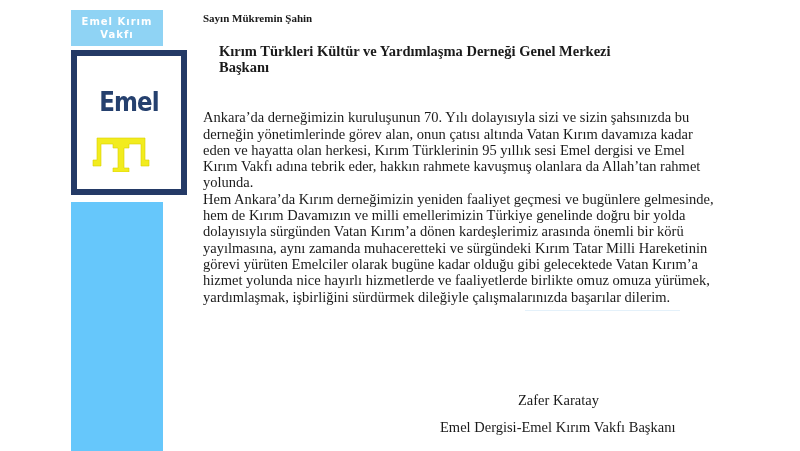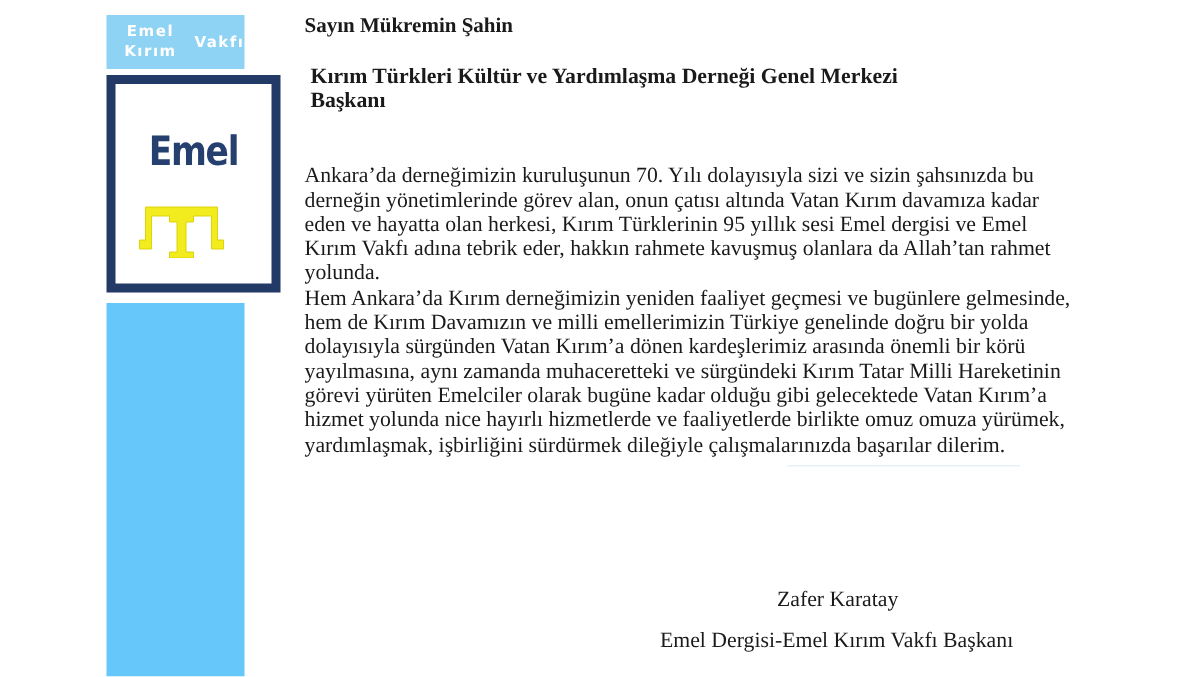--- a/index.html
+++ b/index.html
@@ -5,21 +5,21 @@
     html, body { margin: 0; padding: 0; }
     body {
       width: 800px; height: 451px; overflow: hidden;
       background: #ffffff; position: relative;
       font-family: "Liberation Serif", "DejaVu Serif", serif;
       color: #1a1a1a;
     }
     .logo-header {
       position: absolute; left: 71px; top: 10px; width: 92px; height: 36px;
       background: #8fd3f4;
-      display: flex; flex-direction: row; align-items: center; justify-content: center;
+      display: flex; flex-direction: column; align-items: center; justify-content: center;
       color: #ffffff; font-family: "DejaVu Sans", sans-serif; font-weight: bold;
       font-size: 10px; letter-spacing: 1px; line-height: 13px; text-align: center;
     }
     .logo-box {
       position: absolute; left: 71px; top: 50px; width: 116px; height: 145px;
       box-sizing: border-box; border: 6px solid #243a66; background: #fff;
     }
     .logo-word {
       position: absolute; left: 0; right: 0; top: 30px; text-align: center;
       font-family: "DejaVu Sans", sans-serif; font-weight: bold; font-size: 27px;
@@ -27,22 +27,22 @@
     }
     .tamga { position: absolute; left: 14px; top: 80px; width: 60px; height: 36px; }
     .side-bar {
       position: absolute; left: 71px; top: 202px; width: 92px; height: 249px;
       background: #66c7fb;
     }
     .letter {
       position: absolute; left: 203px; top: 10px; width: 590px;
       font-size: 14.5px; line-height: 16.3px;
     }
-    .salutation { font-weight: bold; font-size: 14px; margin: 0; }
-    .recipient-title { font-weight: bold; font-size: 14.5px; margin: 17px 0 0 4px; line-height: 16px; }
+    .salutation { font-weight: bold; font-size: 11px; margin: 0; }
+    .recipient-title { font-weight: bold; font-size: 14.5px; margin: 17px 0 0 16px; line-height: 16px; }
     .body-p { margin: 0; }
     .body-wrap { margin-top: 34px; }
     .body-line { display: block; white-space: nowrap; }
     .divider {
       position: absolute; left: 525px; top: 310px; width: 155px; height: 1px;
       background: #e4f1fa;
     }
     .signature { position: absolute; left: 440px; top: 392px; width: 300px; font-size: 14.5px; }
     .sig-name { position: absolute; left: 78px; top: 0; white-space: nowrap; text-align: center; }
     .sig-title { position: absolute; left: 0; top: 27px; white-space: nowrap; }

